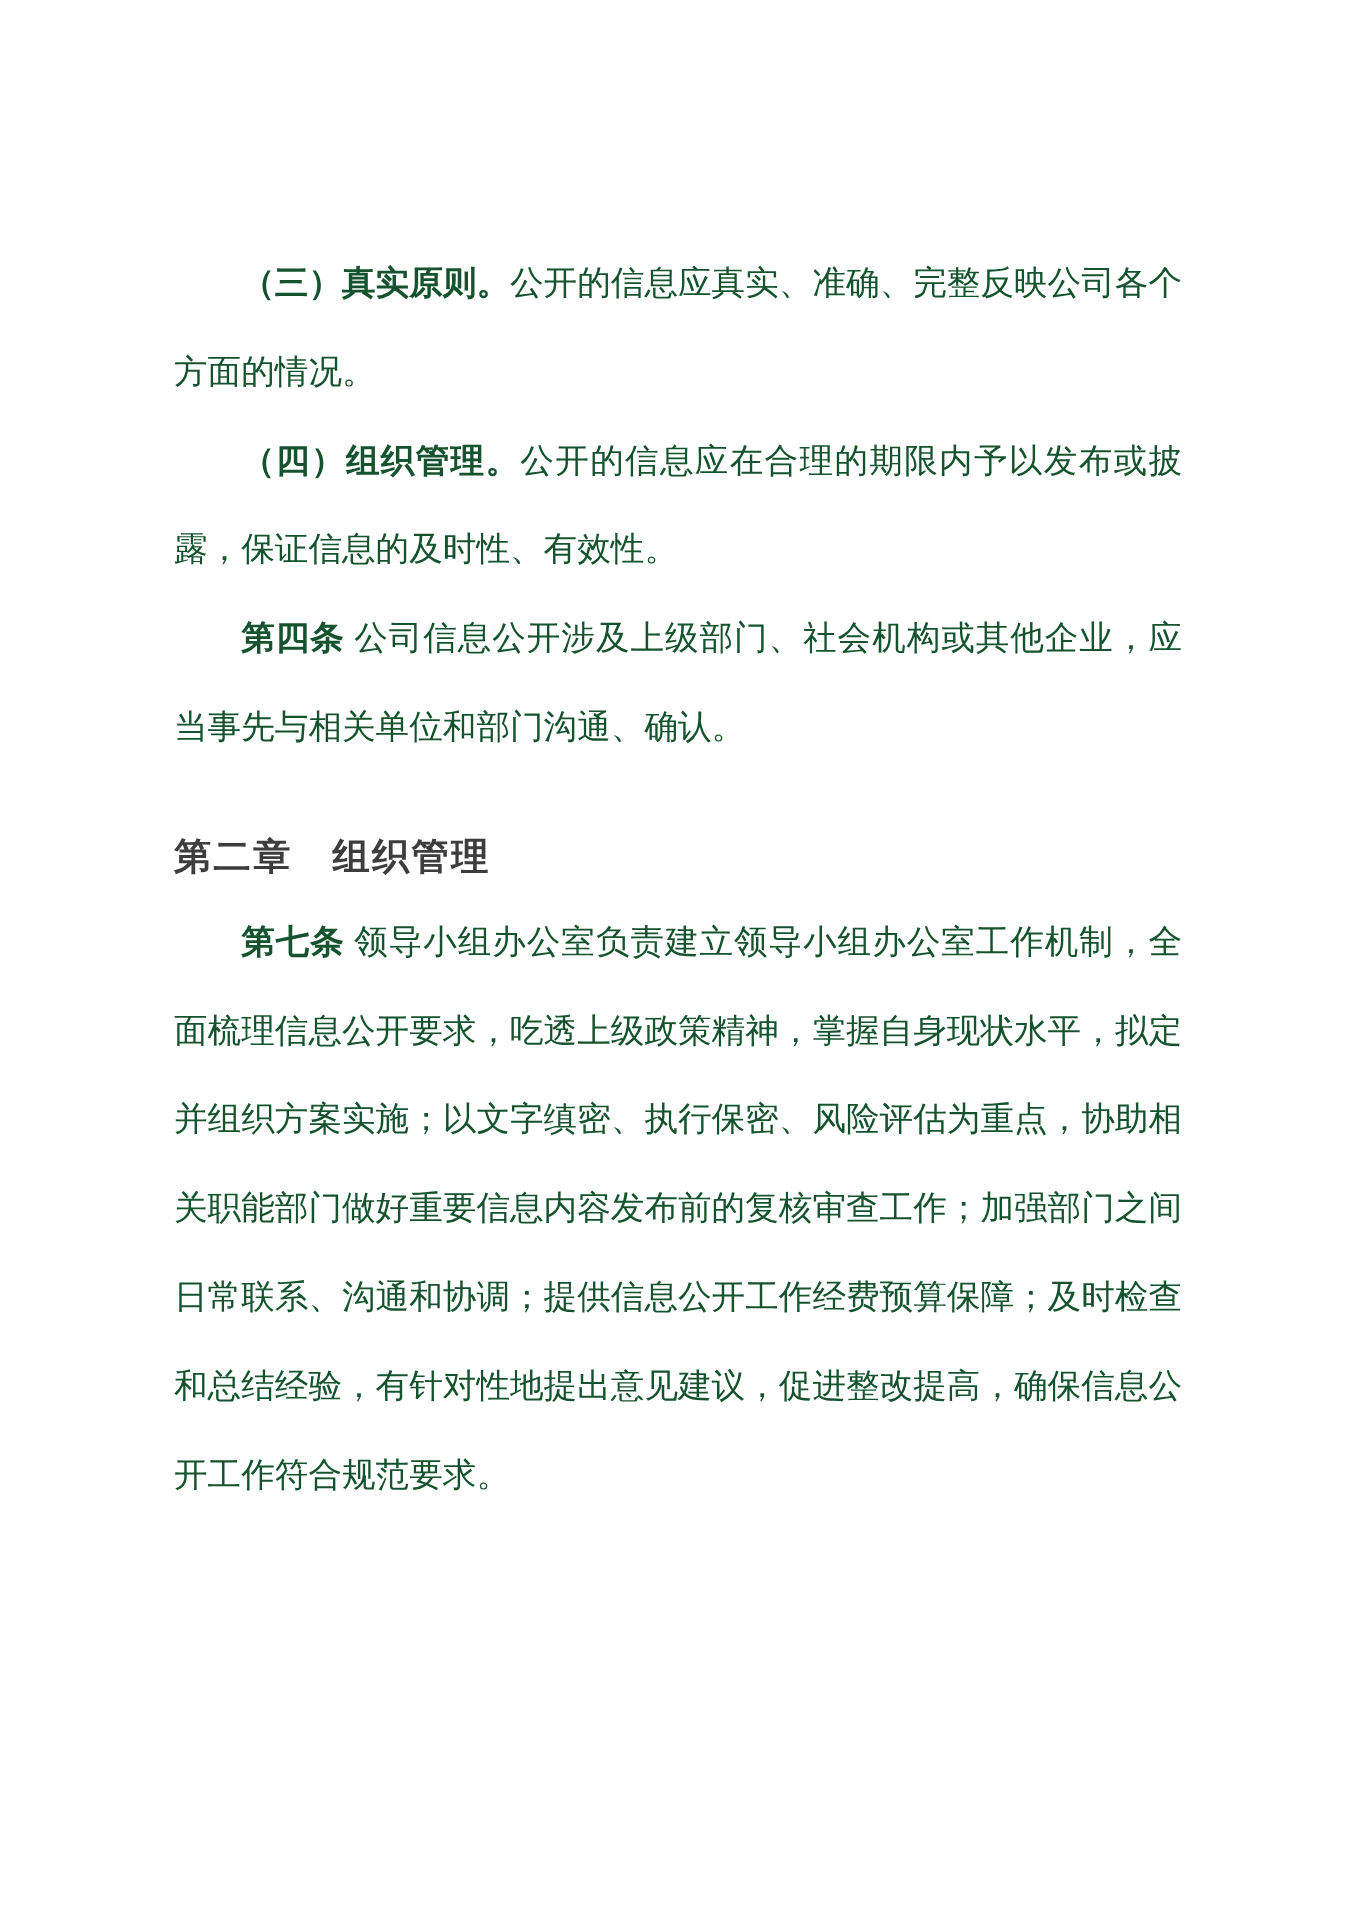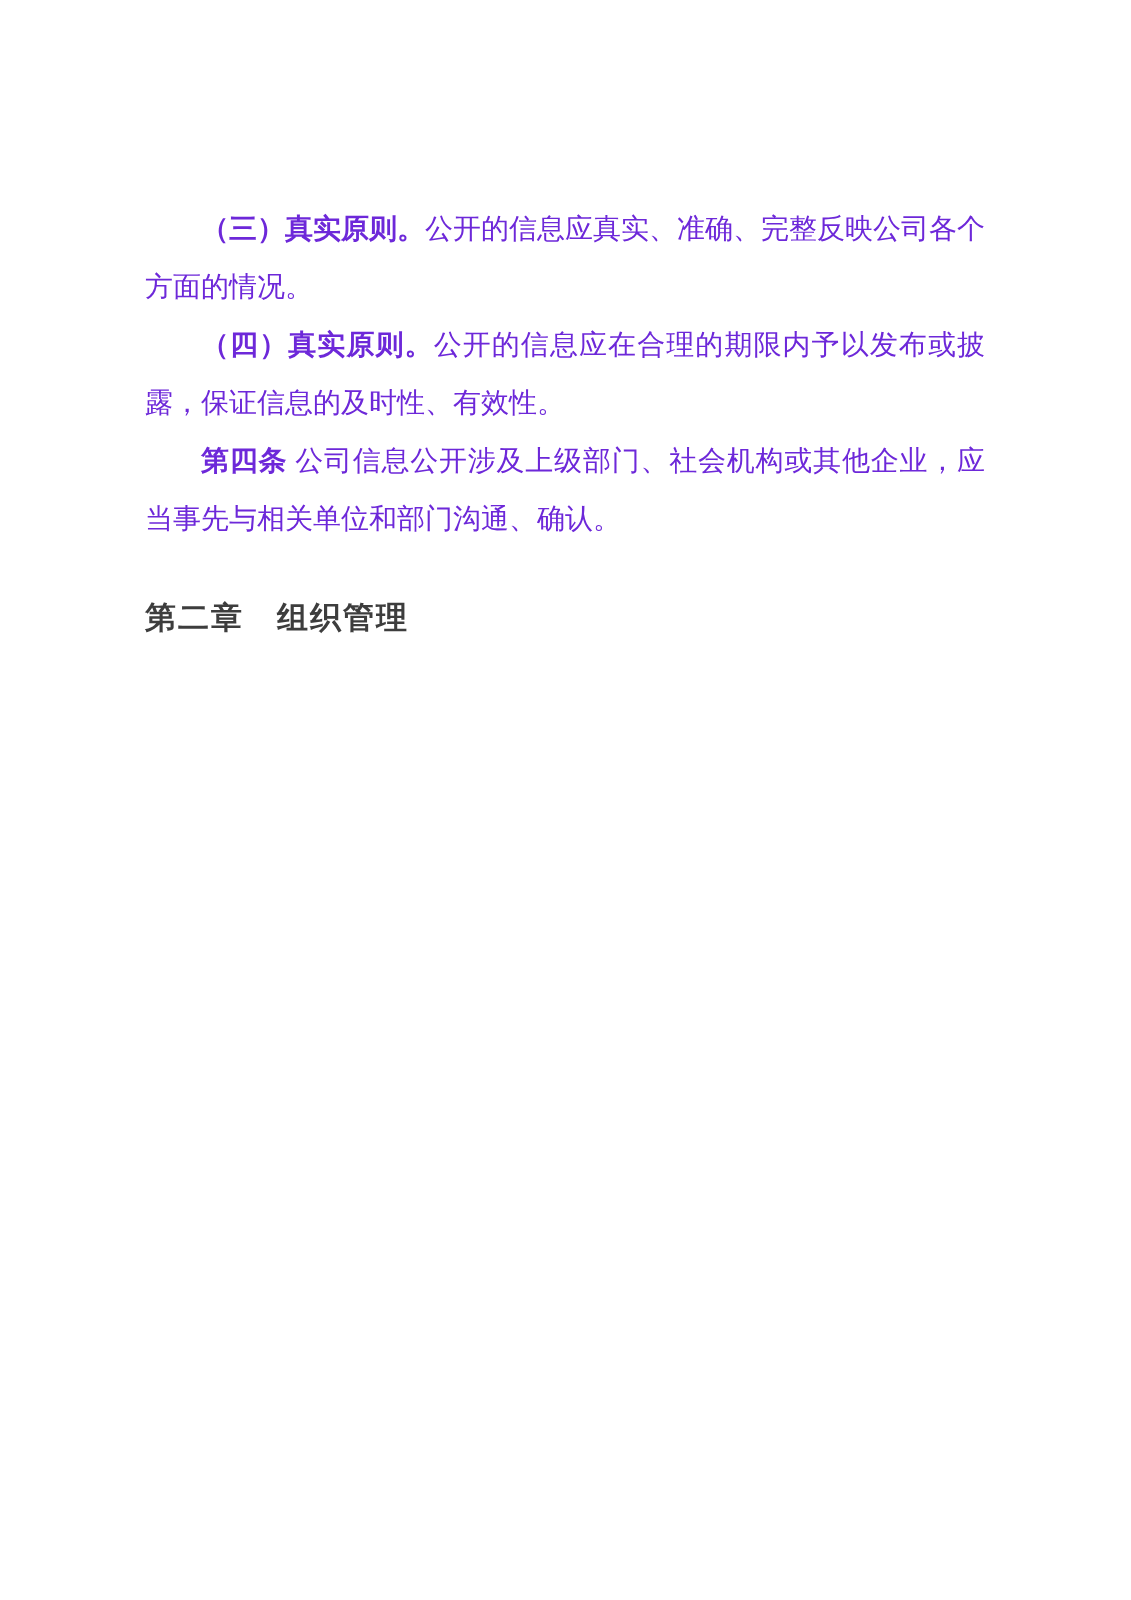--- a/index.html
+++ b/index.html
@@ -12,25 +12,25 @@
     width: 1131px;
     height: 1600px;
     margin: 0 auto;
     background: #ffffff;
     padding: 200px 146px 0 145px;
     overflow: hidden;
     color: #111111;
   }
   .body-para {
     font-size: 28px;
-    line-height: 58px;
+    line-height: 74px;
     text-align: justify;
     text-justify: inter-ideograph;
     text-indent: 56px;
-    color: #6d28d9;
+    color: #14532d;
   }
   .lead {
     font-weight: bold;
   }
   .chapter {
     font-family: "Liberation Sans", "DejaVu Sans", sans-serif;
     font-size: 31px;
     font-weight: bold;
     color: #3d3d3d;
     text-align: left;
@@ -40,22 +40,23 @@
     letter-spacing: 2px;
   }
 </style>
 </head>
 <body>
 
 <div class="page">
 
   <p class="body-para"><span class="lead">（三）真实原则。</span><span>公开的信息应真实、准确、完整反映公司各个方面的情况。</span></p>
 
-  <p class="body-para"><span class="lead">（四）真实原则。</span><span>公开的信息应在合理的期限内予以发布或披露，保证信息的及时性、有效性。</span></p>
+  <p class="body-para"><span class="lead">（四）组织管理。</span><span>公开的信息应在合理的期限内予以发布或披露，保证信息的及时性、有效性。</span></p>
 
   <p class="body-para"><span class="lead">第四条 </span><span>公司信息公开涉及上级部门、社会机构或其他企业，应当事先与相关单位和部门沟通、确认。</span></p>
 
   <h2 class="chapter">第二章　组织管理</h2>
 
 
 
+  <p class="body-para"><span class="lead">第七条 </span><span>领导小组办公室负责建立领导小组办公室工作机制，全面梳理信息公开要求，吃透上级政策精神，掌握自身现状水平，拟定并组织方案实施；以文字缜密、执行保密、风险评估为重点，协助相关职能部门做好重要信息内容发布前的复核审查工作；加强部门之间日常联系、沟通和协调；提供信息公开工作经费预算保障；及时检查和总结经验，有针对性地提出意见建议，促进整改提高，确保信息公开工作符合规范要求。</span></p>
 
 </div>
 
 </body></html>

